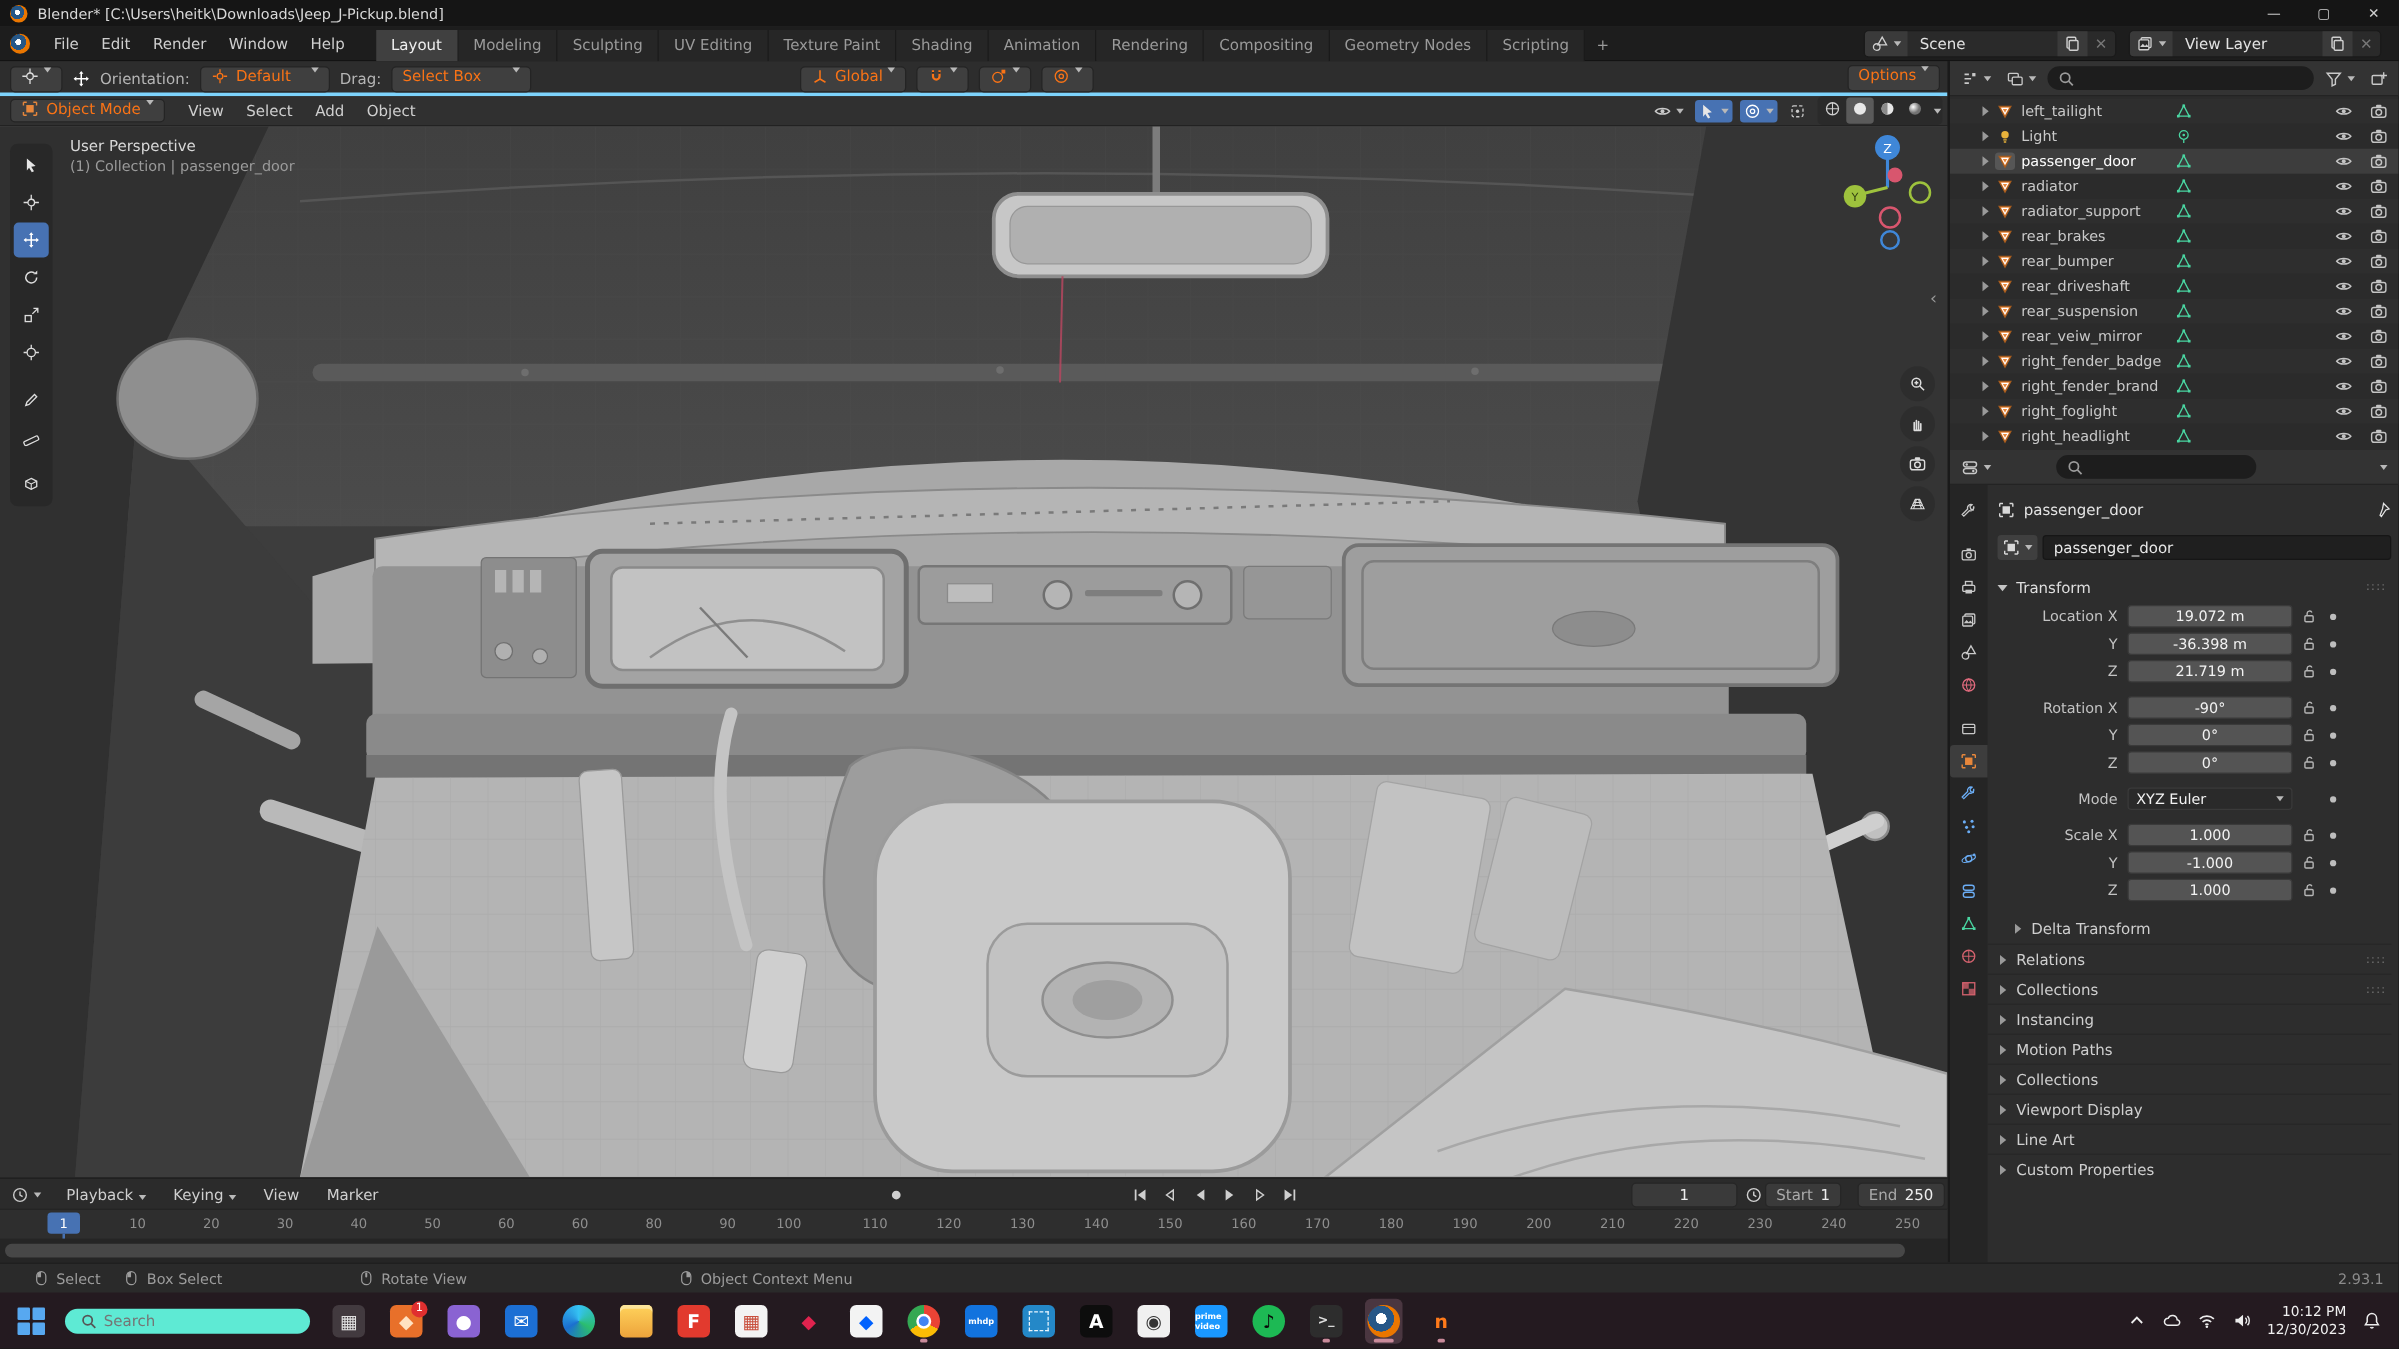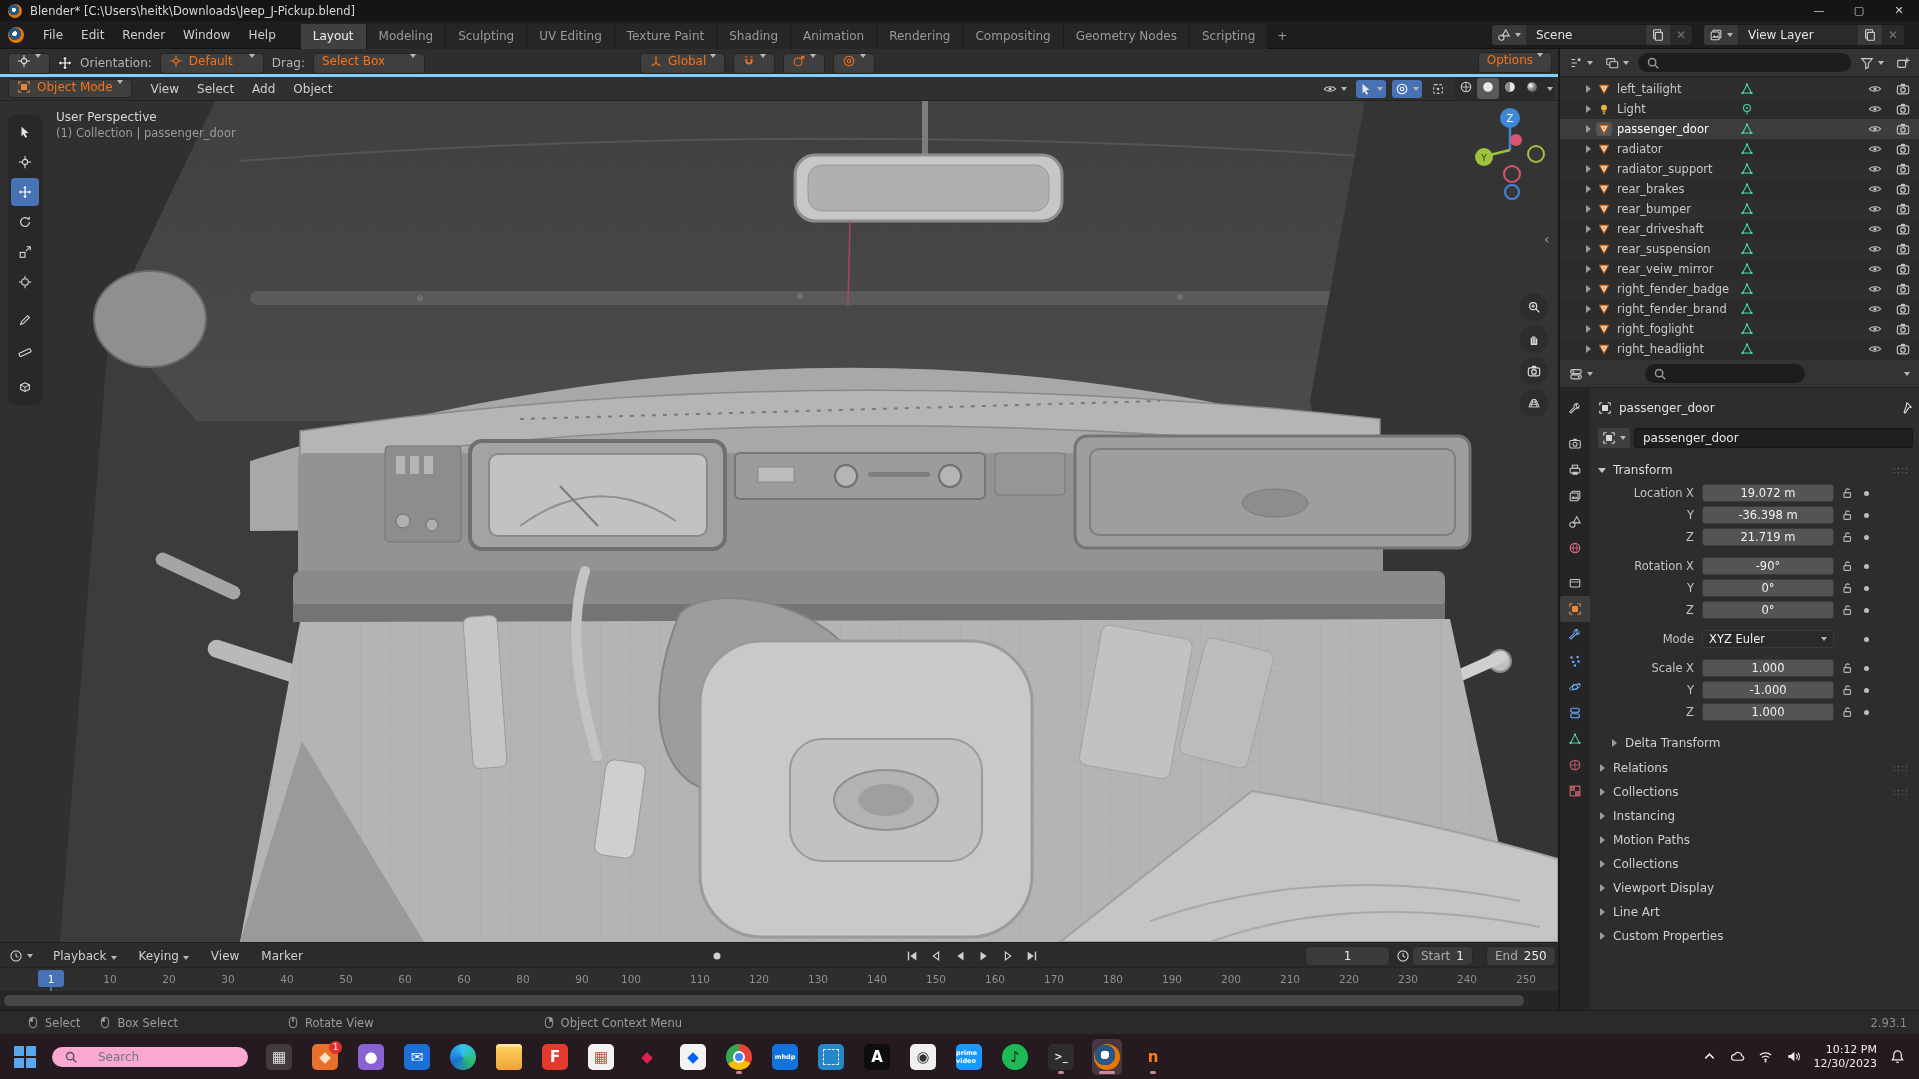--- a/index.html
+++ b/index.html
@@ -155,22 +155,22 @@
   .status-item:first-child { margin-left:26px; }
   .status-item:nth-child(3) { margin-left:108px; }
   .status-item:nth-child(4) { margin-left:168px; }
   .sb-version { margin-left:auto; margin-right:12px; color:#8b8b8b; }
 
   
   .taskbar { position:absolute; left:0; top:1034px; width:1919px; height:45px; background:#241a20;
              display:flex; align-items:center; padding-left:14px; }
   .start-grid { width:22px; height:22px; display:grid; grid-template-columns:10px 10px; grid-gap:2px; }
   .start-grid i { background:#57a8f0; border-radius:1px; }
-  .tb-search { margin-left:16px; width:196px; height:20px; background:#f9a8d4; border-radius:15px;
-               display:flex; align-items:center; padding:0 6px 0 12px; color:#555; gap:20px; }
+  .tb-search { margin-left:16px; width:196px; height:20px; background:#5eead4; border-radius:15px;
+               display:flex; align-items:center; padding:0 6px 0 12px; color:#555; gap:5px; }
   .tb-search input { border:none; outline:none; background:transparent; flex:1; font-size:12px; color:#444;
                      font-family:"DejaVu Sans",sans-serif; }
   .tb-search .mini-img { width:18px; height:18px; border-radius:3px; }
   .tb-icons { display:flex; align-items:center; gap:16px; margin-left:16px; }
   .tb-item { position:relative; width:30px; height:36px; display:flex; align-items:center; justify-content:center; }
   .tb-item.active { background:#4a3640; border-radius:5px; }
   .tb-item.running::after { content:""; position:absolute; bottom:1px; left:50%; transform:translateX(-50%);
                             width:6px; height:3px; border-radius:2px; background:#c98a9a; }
   .tb-item.active.running::after { width:16px; }
   .tb-ico { width:26px; height:26px; border-radius:5px; display:flex; align-items:center; justify-content:center;

